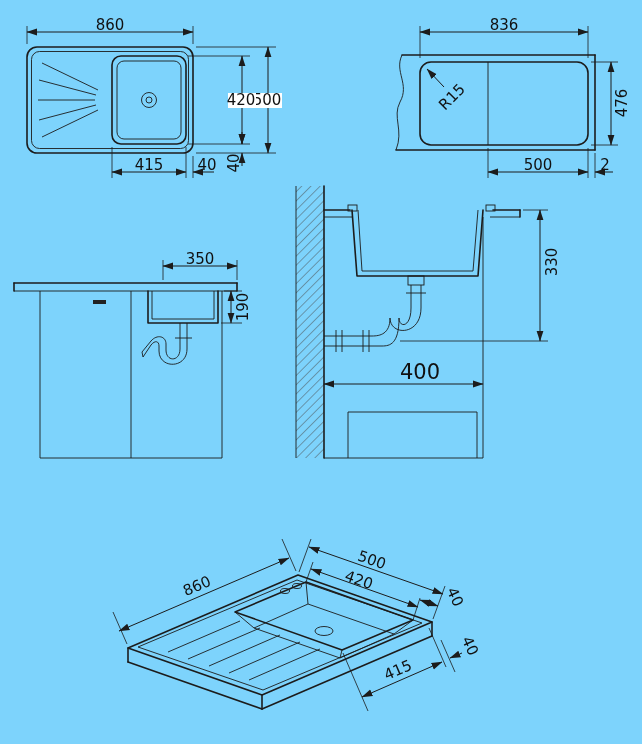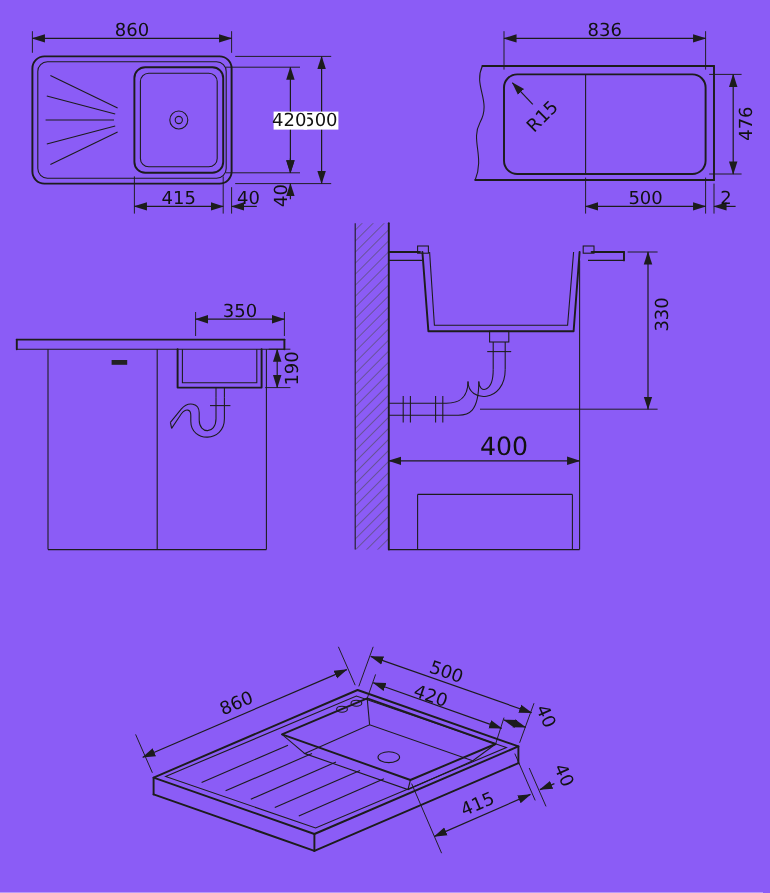--- a/index.html
+++ b/index.html
@@ -1,16 +1,16 @@
 <!DOCTYPE html>
 <html><head>
 <meta charset="utf-8">
 <style>
   html,body{margin:0;padding:0;background:#ffffff;}
-  .canvas{position:relative;width:642px;height:744px;background:#8b5cf6;overflow:hidden;
+  .canvas{position:relative;width:642px;height:744px;background:#7dd3fc;overflow:hidden;
           font-family:"DejaVu Sans",sans-serif;}
   svg{position:absolute;left:0;top:0;}
   .ln{stroke:#1c1c1c;stroke-width:1.6;fill:none;stroke-linejoin:round;stroke-linecap:round;}
   .tn{stroke:#1c1c1c;stroke-width:0.9;fill:none;}
   .dim{stroke:#1c1c1c;stroke-width:1;fill:none;}
   .ext{stroke:#1c1c1c;stroke-width:0.8;fill:none;}
   .txt{font-family:"DejaVu Sans",sans-serif;font-size:15px;fill:#111;text-anchor:middle;}
   .big{font-size:21px;}
   .wb{fill:#ffffff;stroke:none;}
 </style>

